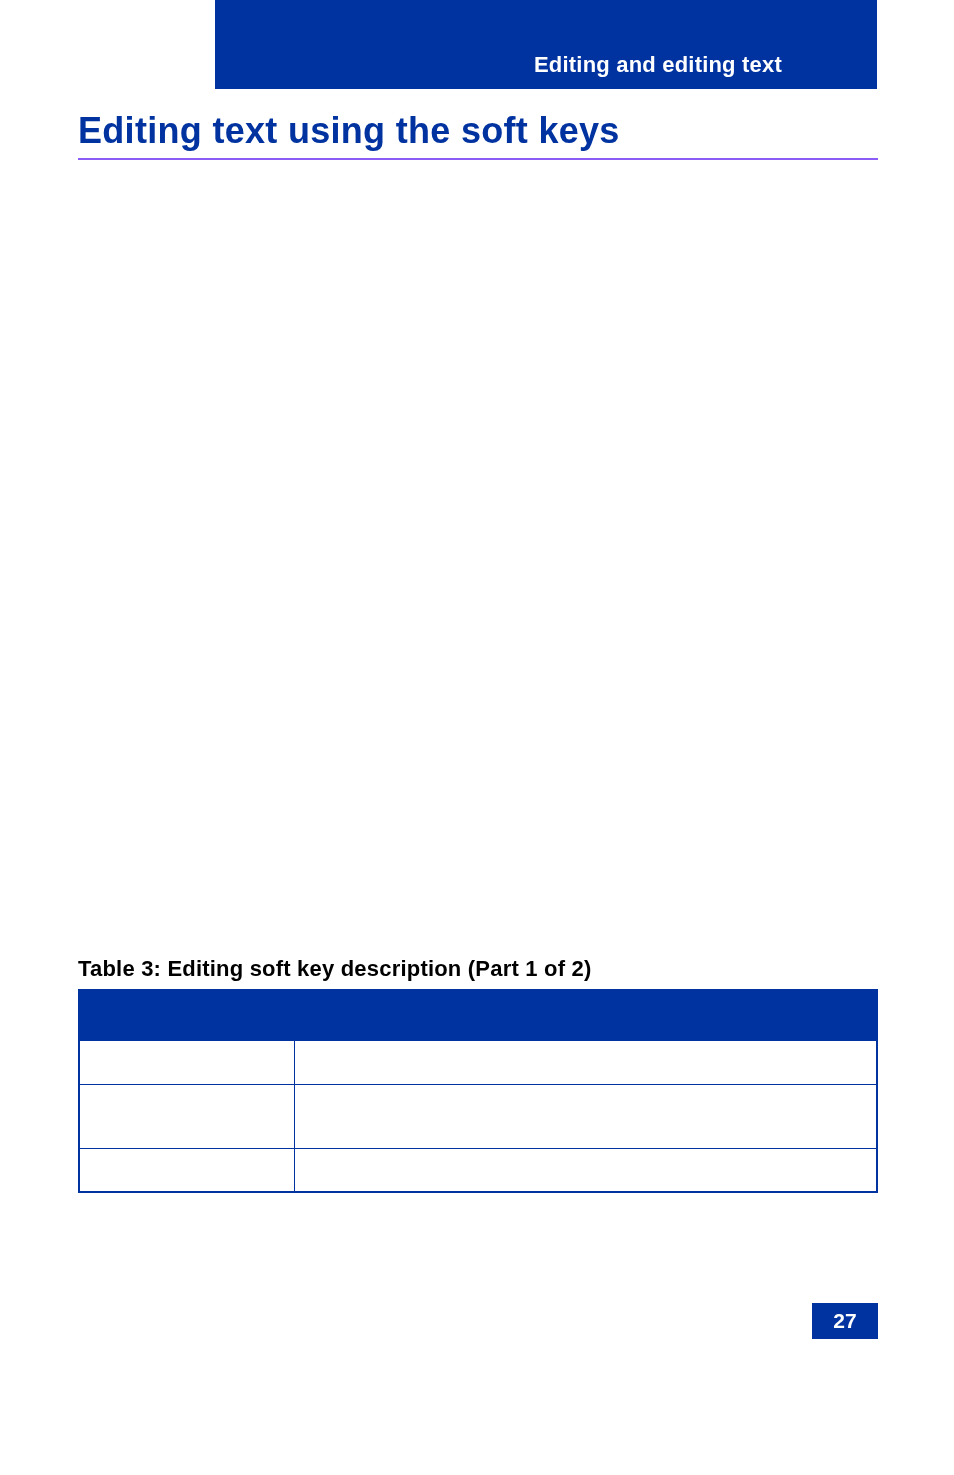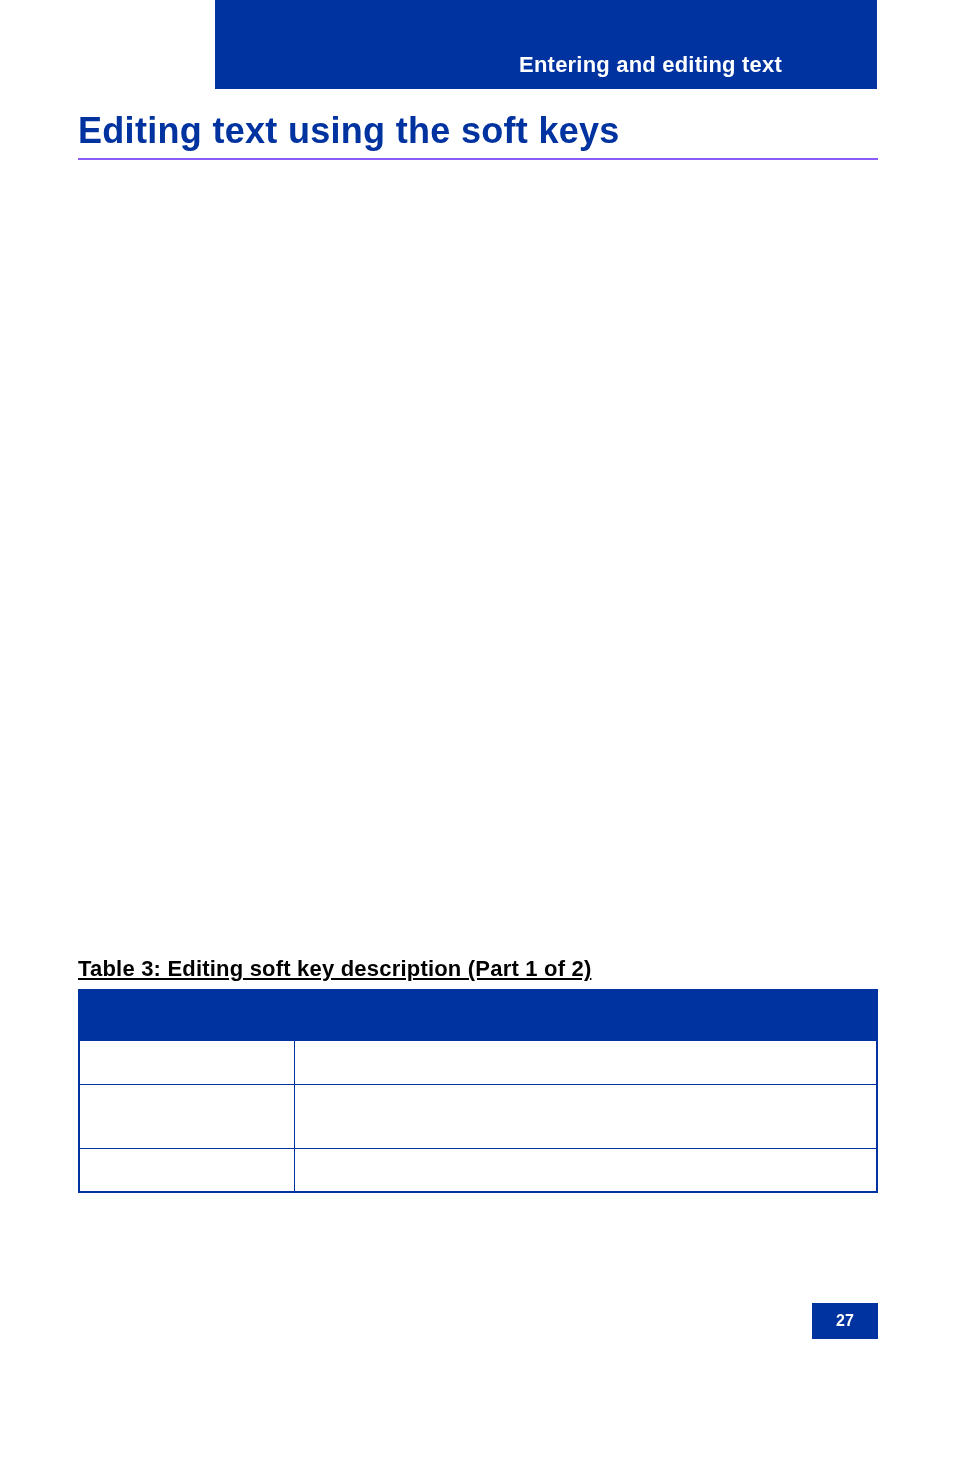--- a/index.html
+++ b/index.html
@@ -35,21 +35,20 @@
     letter-spacing: 0.3px;
   }
   .table-caption {
     position: absolute;
     top: 956px;
     left: 78px;
     font-size: 22px;
     font-weight: bold;
     color: #000;
     letter-spacing: 0.2px;
-    text-decoration: underline;
   }
   .data-table {
     position: absolute;
     top: 989px;
     left: 78px;
     width: 800px;
     border-collapse: collapse;
     border: 2px solid #0033a0;
   }
   .data-table th {
@@ -67,32 +66,32 @@
   .data-table tr.r3 td { height: 44px; }
   .page-number-box {
     position: absolute;
     bottom: 136px;
     right: 76px;
     width: 66px;
     height: 36px;
     background: #0033a0;
     color: #fff;
     font-weight: bold;
-    font-size: 16px;
+    font-size: 21px;
     display: flex;
     align-items: center;
     justify-content: center;
   }
 </style>
 </head>
 <body>
 
 <div class="page">
   <div class="blue-bar">
-    <div class="header-breadcrumb">Entering and editing text</div>
+    <div class="header-breadcrumb">Editing and editing text</div>
   </div>
 
   <h1 class="section-heading">Editing text using the soft keys</h1>
 
   <div class="table-caption">Table 3: Editing soft key description (Part 1 of 2)</div>
 
   <table class="data-table">
     <thead>
       <tr>
         <th class="col1"></th>

